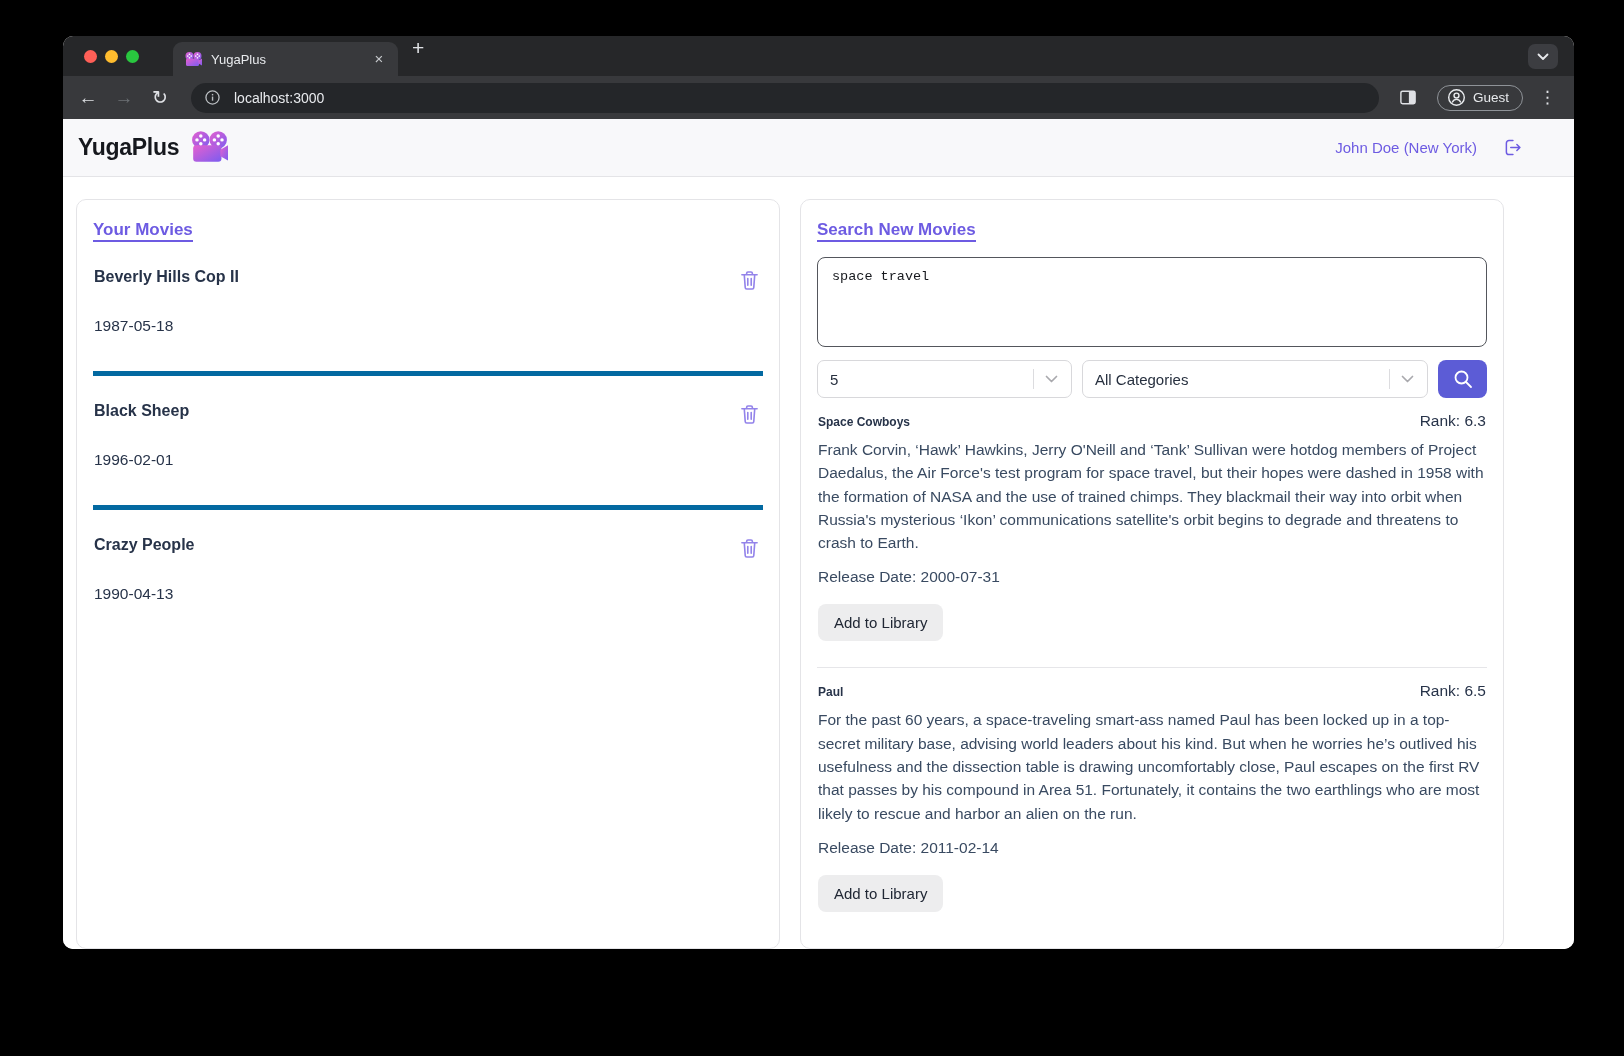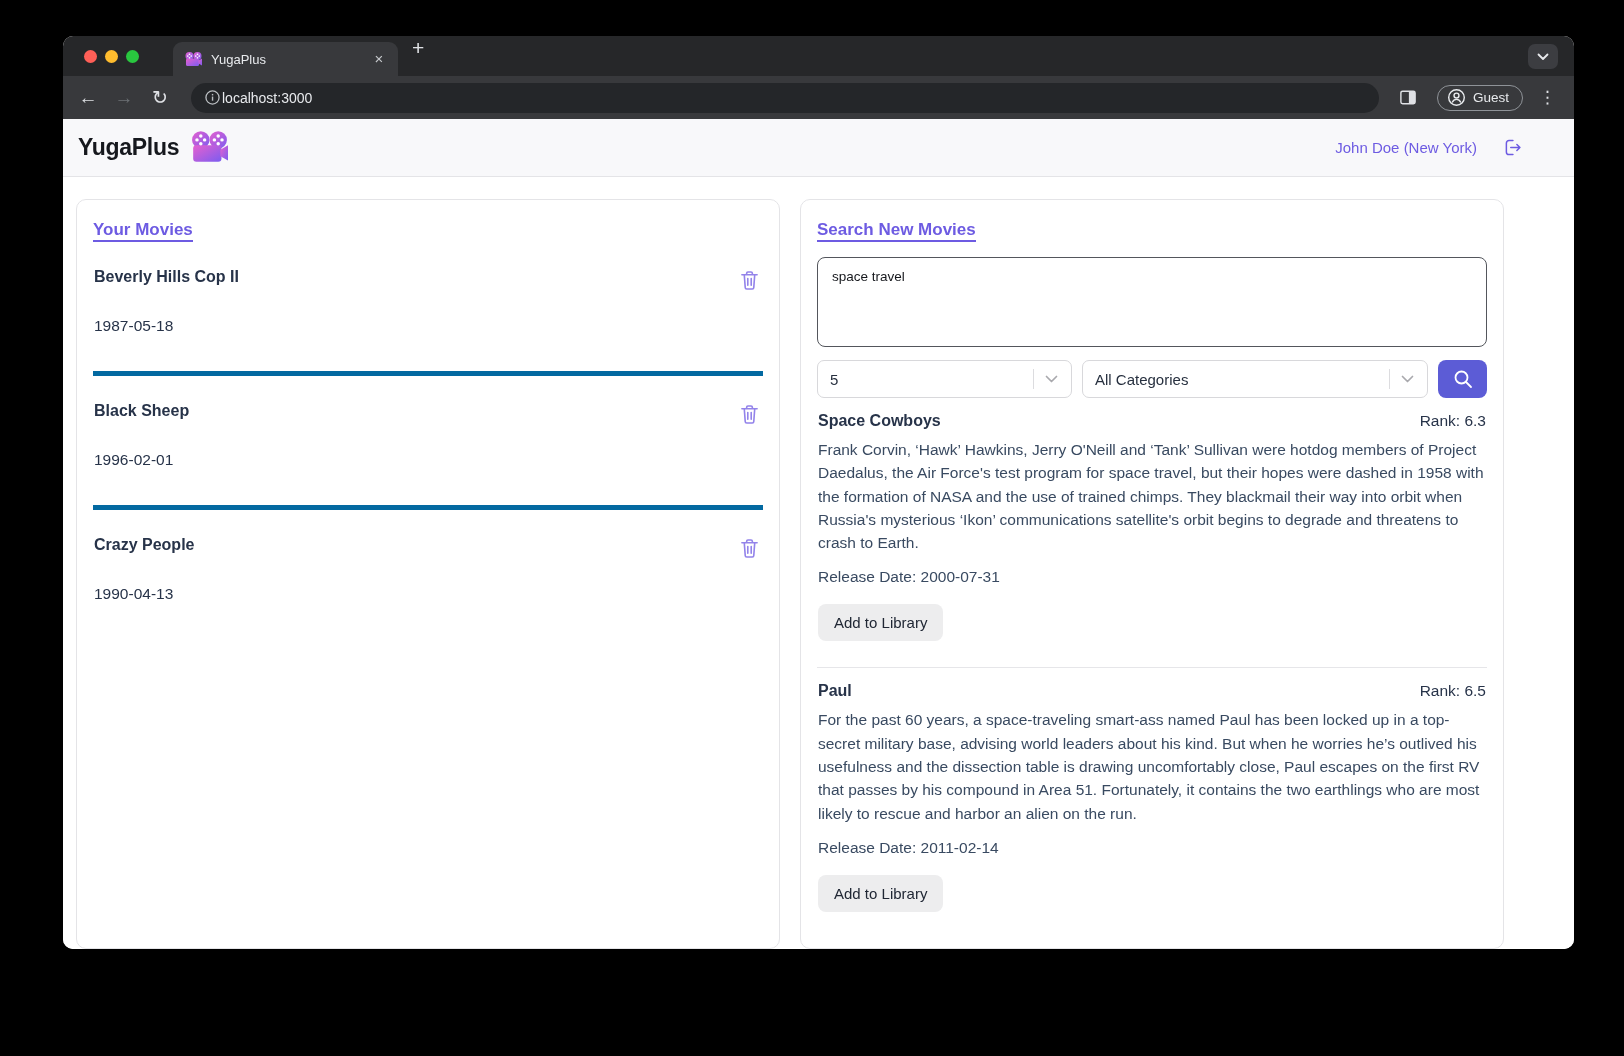--- a/index.html
+++ b/index.html
@@ -21,21 +21,21 @@
   .newtab { color:#dfe1e5; font-size:21px; font-weight:300; padding:0 0 16px 14px; }
   .strip-spacer { flex:1; }
   .tab-overflow { width:30px; height:25px; background:#3c3d41; border-radius:7px; margin:0 16px 7px 0;
                   display:flex; align-items:center; justify-content:center; }
 
   .toolbar { height:43px; background:#38393c; display:flex; align-items:center; padding:0 16px 0 10px; gap:6px; flex:none; }
   .nav-btn { width:30px; height:30px; display:flex; align-items:center; justify-content:center;
              font-size:19px; color:#dfe1e5; border-radius:50%; }
   .nav-btn.disabled { color:#6e7276; }
   .urlbar { flex:1; height:30px; margin:0 8px 0 10px; background:#242629; border-radius:15px;
-            display:flex; align-items:center; padding:0 14px; gap:2px; }
+            display:flex; align-items:center; padding:0 14px; gap:14px; }
   .url-text { color:#e8eaed; font-size:14px; }
   .guest { height:26px; border:1px solid #8f9398; border-radius:15px; display:flex; align-items:center;
            gap:7px; padding:0 13px 0 9px; color:#e8eaed; font-size:13.5px; margin:0 8px; }
   .menu-dots { color:#dfe1e5; font-size:17px; padding:0 2px; }
 
   
   .page { flex:1; background:#fff; display:flex; flex-direction:column; overflow:hidden; }
   .app-header { height:58px; flex:none; background:#f8f8fa; border-bottom:1px solid #e4e4e7;
                 display:flex; align-items:center; padding:0 51px 0 15px; }
   .brand { font-size:23px; font-weight:bold; color:#16181d; letter-spacing:-0.3px; }
@@ -50,36 +50,36 @@
 
   
   .movie-item { padding:26px 2px 36px 1px; display:flex; justify-content:space-between; }
   .movie-item + .movie-item { border-top:5px solid #0369a1; }
   .movie-title { font-size:16px; font-weight:bold; color:#273349; margin-bottom:31px; }
   .movie-date { font-size:15.5px; color:#273349; }
   .trash-btn { background:none; border:none; padding:2px; height:26px; cursor:pointer; }
 
   
   .search-box { margin-top:15px; width:100%; height:90px; border:1.5px solid #53565c; border-radius:8px;
-                padding:11px 14px; font-family:Liberation Sans, sans-serif; font-size:13.5px; color:#16181d;
+                padding:11px 14px; font-family:Liberation Mono, monospace; font-size:13.5px; color:#16181d;
                 resize:none; outline:none; }
   .controls { margin-top:9px; display:flex; gap:10px; height:38px; }
   .select { border:1px solid #d8d8db; border-radius:7px; display:flex; align-items:center;
             padding-left:12px; font-size:15px; color:#27303f; background:#fff; }
   .select.limit { width:255px; flex:none; } .select.cat { flex:1; }
   .select-right { margin-left:auto; align-self:stretch; display:flex; align-items:center; }
   .select-divider { width:1px; height:20px; background:#dcdcdf; }
   .select-chev { padding:0 13px 0 11px; display:flex; }
   .search-btn { width:49px; flex:none; background:#5c5cd6; border:none; border-radius:8px;
                 display:flex; align-items:center; justify-content:center; cursor:pointer; }
 
   .result { padding:14px 1px 26px; }
   .result + .result { border-top:1px solid #e6e6e9; }
   .result-head { display:flex; justify-content:space-between; align-items:baseline; }
-  .result-title { font-size:16px; font-weight:bold; color:#273349; }
+  .result-title { font-size:12px; font-weight:bold; color:#273349; }
   .result-rank { font-size:15.5px; color:#273349; }
   .result-desc { margin-top:8px; font-size:15.5px; line-height:23.3px; color:#394a61; }
   .result-release { margin-top:14px; font-size:15.5px; color:#394a61; }
   .add-btn { margin-top:18px; background:#ededee; border:none; border-radius:8px; padding:10px 16px;
              font-size:15px; color:#202734; font-family:inherit; cursor:pointer; }
 </style>
 </head>
 <body>
 
 <svg width="0" height="0" style="position:absolute">

